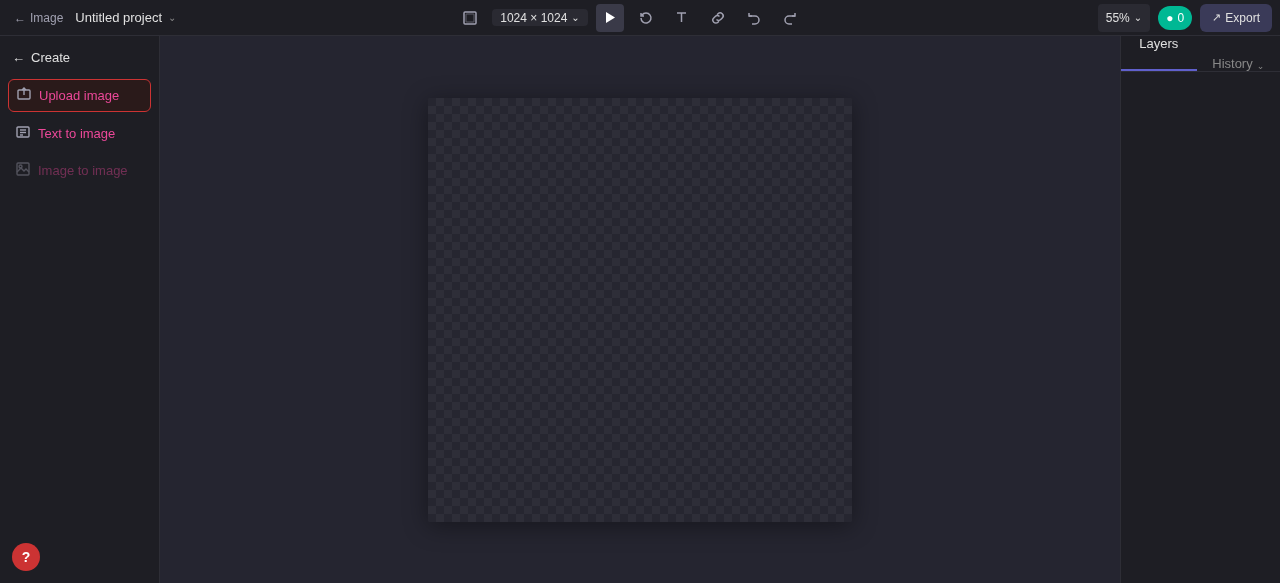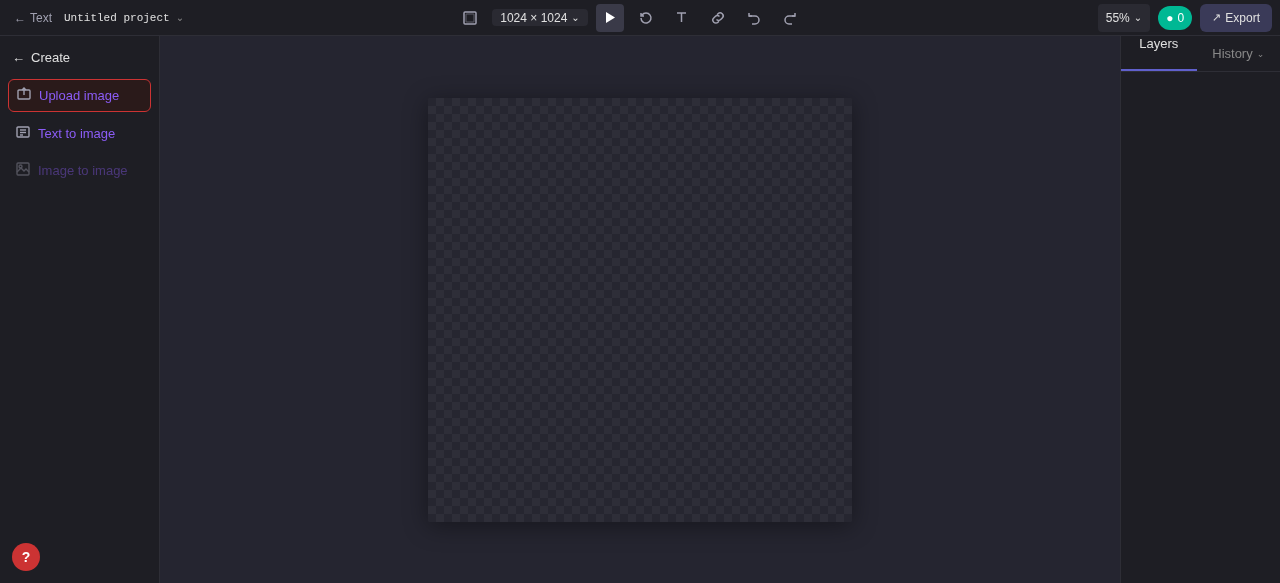--- a/index.html
+++ b/index.html
@@ -37,23 +37,22 @@
       align-items: center;
       gap: 4px;
       color: #a0a0b0;
       cursor: pointer;
       padding: 4px 6px;
       border-radius: 4px;
       font-size: 12px;
     }
     .project-name {
       color: #e0e0e0;
-      font-size: 11px;
+      font-size: 13px;
       font-weight: 500;
-      font-family: Liberation Mono, monospace;
     }
     .chevron-down {
       color: #888;
       font-size: 10px;
     }
     .topbar-center {
       flex: 1;
       display: flex;
       align-items: center;
       justify-content: center;
@@ -162,21 +161,21 @@
       padding: 2px 4px;
     }
     .menu-item {
       display: flex;
       align-items: center;
       gap: 8px;
       padding: 7px 8px;
       border-radius: 6px;
       cursor: pointer;
       font-size: 13px;
-      color: #8b5cf6;
+      color: #ec4899;
     }
     .menu-item.selected {
       border: 1.5px solid #cc3333;
       background: #2a1a1a;
     }
     .menu-item.disabled {
       opacity: 0.4;
       cursor: default;
     }
     .menu-item-icon {
@@ -225,21 +224,21 @@
       cursor: pointer;
       font-size: 13px;
       color: #888;
     }
     .right-tab.active {
       color: #e0e0e0;
       border-bottom: 2px solid #6060cc;
     }
     .history-tab-row {
       display: flex;
-      align-items: center;
+      align-items: flex-end;
       gap: 4px;
       padding: 0 4px;
     }
 
     
     .help-btn {
       position: fixed;
       bottom: 12px;
       left: 12px;
       width: 28px;
@@ -256,21 +255,21 @@
       border: none;
     }
   </style>
 </head>
 <body>
 
 <div class="topbar">
   <div class="topbar-left">
     <div class="back-btn">
       <span>←</span>
-      <span>Text</span>
+      <span>Image</span>
     </div>
     <span class="project-name">Untitled project</span>
     <span class="chevron-down">⌄</span>
   </div>
 
   <div class="topbar-center">
     <button class="tool-btn" title="Select">
       <svg width="14" height="14" viewBox="0 0 14 14" fill="none" xmlns="http://www.w3.org/2000/svg">
         <rect x="1" y="1" width="12" height="12" rx="1" stroke="currentColor" stroke-width="1.5" fill="none"></rect>
         <rect x="3" y="3" width="8" height="8" rx="0.5" stroke="currentColor" stroke-width="1" fill="none" opacity="0.5"></rect>

